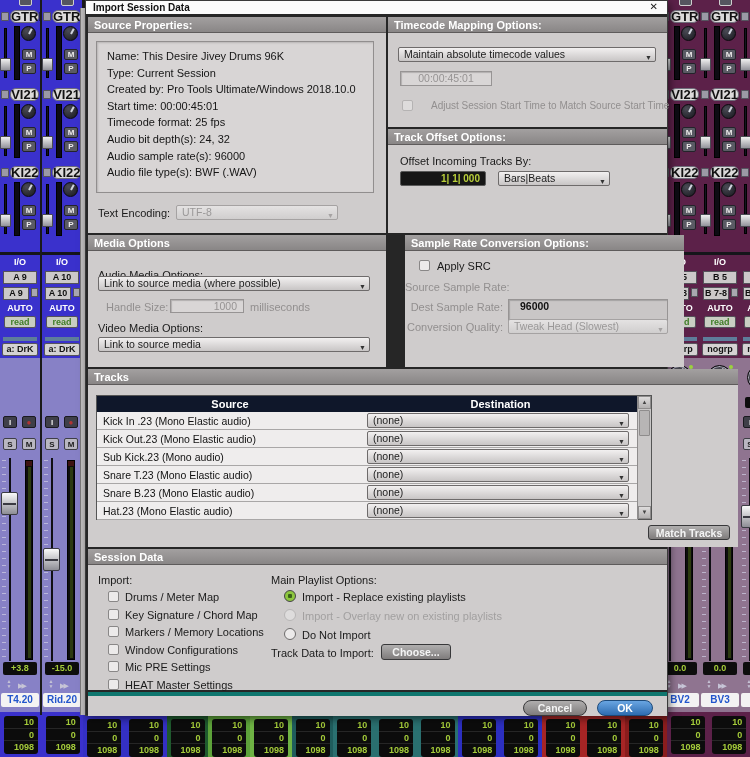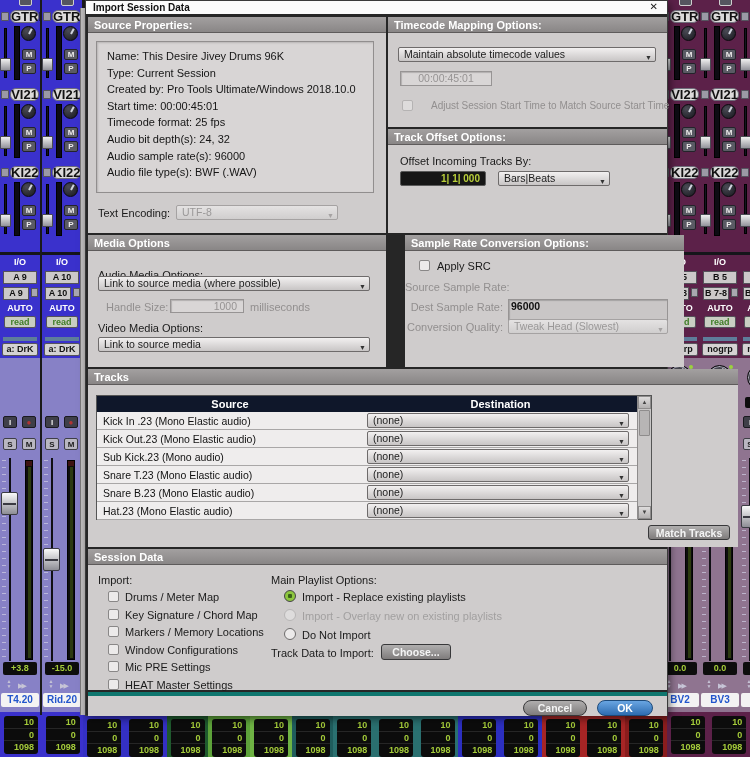--- a/index.html
+++ b/index.html
@@ -557,21 +557,21 @@
         <span class="arr">▼</span>
       </div>
     </div>
 
     <div class="sec sec-src">
       <div class="sec-h">Sample Rate Conversion Options:</div>
       <div class="cb" style="left:14px;top:25px;"></div>
       <span class="lbl" style="left:32px;top:25px;">Apply SRC</span>
       <span class="lbl gray" style="left:0;top:46px;width:98px;text-align:right;">Source Sample Rate:</span>
       <span class="lbl gray" style="left:0;top:66px;width:98px;text-align:right;">Dest Sample Rate:</span>
-      <div class="fld" style="left:103px;top:64px;width:160px;height:24px;color:#111;font-weight:bold;padding-left:2px;background:#c9c6c6;">96000</div>
+      <div class="fld" style="left:103px;top:64px;width:160px;height:24px;color:#111;font-weight:bold;padding-left:11px;background:#c9c6c6;">96000</div>
       <span class="lbl gray" style="left:0;top:86px;width:98px;text-align:right;">Conversion Quality:</span>
       <div class="dd dis" style="left:103px;top:84px;width:160px;">
         <span>Tweak Head (Slowest)</span>
         <span class="arr">▼</span>
       </div>
     </div>
 
     <div class="sec sec-tr">
       <div class="sec-h">Tracks</div>
       <div class="tbl">

